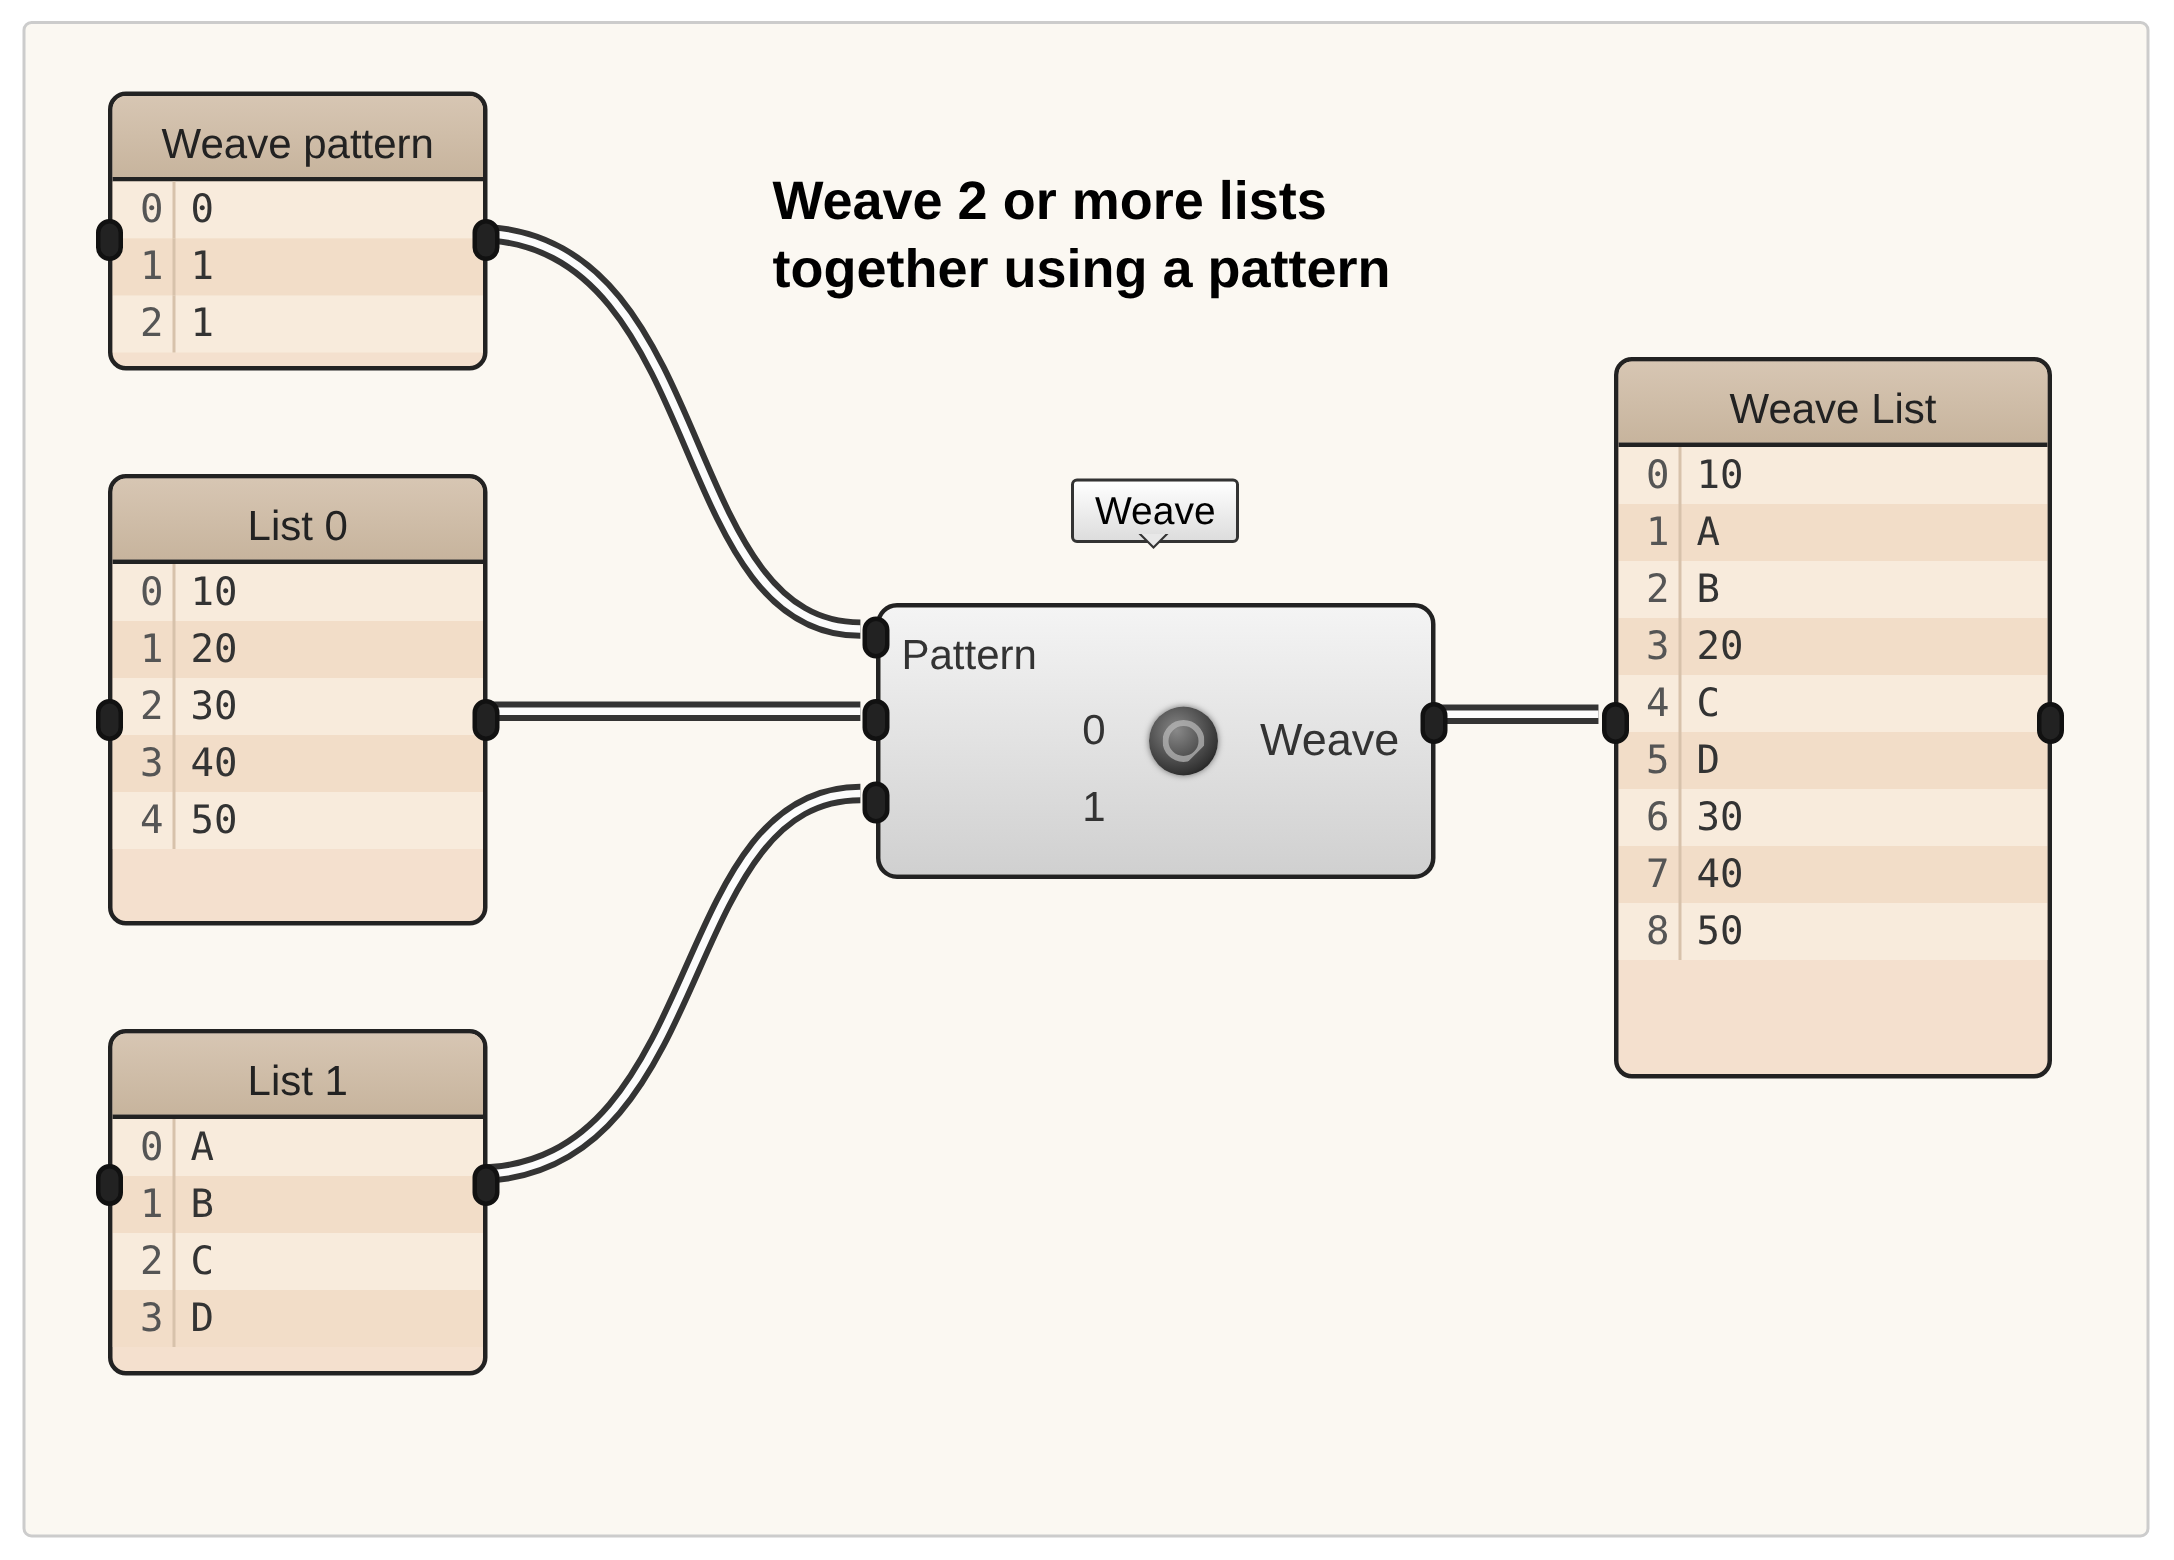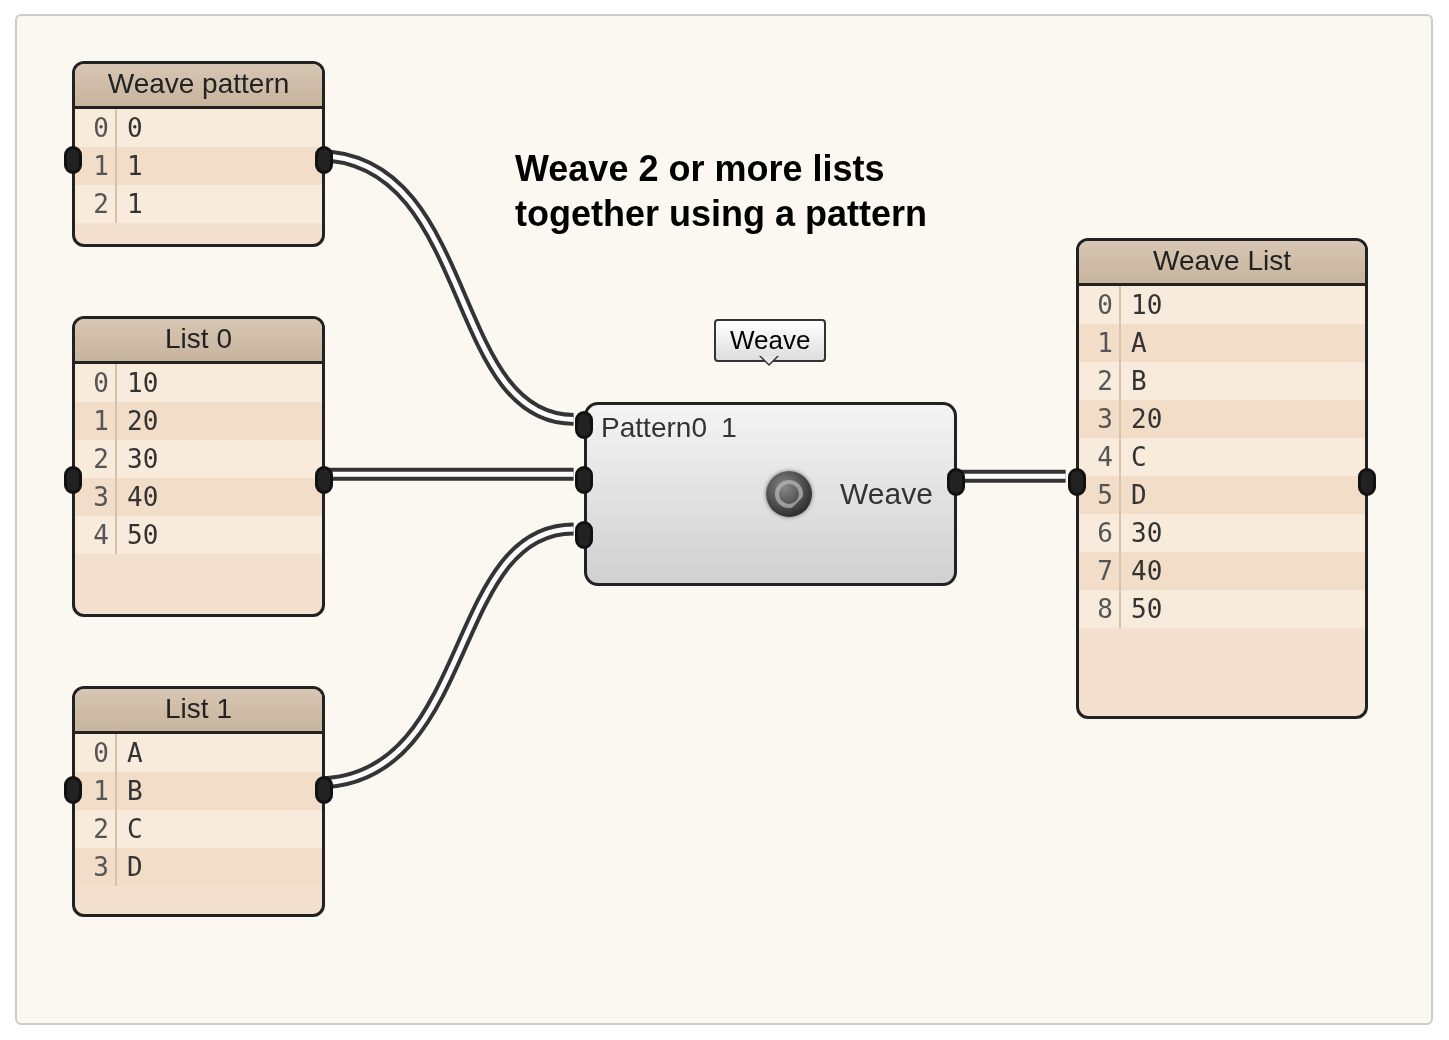--- a/index.html
+++ b/index.html
@@ -1,30 +1,30 @@
 <!DOCTYPE html>
 <html><head>
 <meta charset="utf-8">
 <style>
   html,body{margin:0;padding:0;width:1449px;height:1040px;background:#fff;font-family:"Segoe UI",Arial,sans-serif;}
   .outer{box-sizing:border-box;width:1418px;height:1011px;margin:14px 15px;border:2px solid #ccc;border-radius:6px;background:#FBF8F2;position:relative;}
   svg.wires{position:absolute;left:0;top:0;width:100%;height:100%;pointer-events:none;}
-  .title{position:absolute;left:498px;top:95px;font-size:36px;font-weight:700;color:#000;line-height:1.25;margin-top:35px;}
+  .title{position:absolute;left:498px;top:95px;font-size:36px;font-weight:700;color:#000;line-height:1.25;}
   
   .panel{position:absolute;border:3px solid #222;border-radius:12px;background:#f4e0ce;overflow:hidden;}
-  .panel .hdr{background:linear-gradient(#d7c6b3,#c7b49d);border-bottom:3px solid #222;font-size:28px;text-align:center;padding:4px 0 6px;color:#222;}
+  .panel .hdr{background:linear-gradient(#d7c6b3,#c7b49d);border-bottom:3px solid #222;font-size:28px;text-align:center;padding:16px 0 6px;color:#222;}
   .rows{font-family:Consolas,Menlo,monospace;font-size:26px;color:#333;}
   .row{display:flex;align-items:stretch;height:38px;}
   .row:nth-child(odd){background:#f8ebdc;}
   .row:nth-child(even){background:#f2ddc8;}
   .idx{width:34px;text-align:right;padding-right:6px;border-right:2px solid #d7c2ab;line-height:38px;color:#555;}
   .val{padding-left:10px;line-height:38px;}
   
   .node{position:absolute;left:567px;top:386px;width:367px;height:178px;border:3px solid #222;border-radius:14px;background:linear-gradient(#f4f4f4,#d0d0d0);display:flex;}
-  .node .inputs{flex:0 0 150px;display:flex;flex-direction:row;justify-content:space-around;padding:6px 8px 20px 14px;font-size:28px;color:#333;}
+  .node .inputs{flex:0 0 150px;display:flex;flex-direction:column;justify-content:space-around;padding:6px 8px 20px 14px;font-size:28px;color:#333;}
   .node .inputs div{line-height:1.2;}
   .node .center{flex:0 0 60px;display:flex;align-items:center;justify-content:center;}
   .node .outputs{flex:1;display:flex;align-items:center;justify-content:center;font-size:30px;color:#333;}
   .knot{width:46px;height:46px;border-radius:50%;background:radial-gradient(circle at 40% 35%, #888 0%, #333 70%, #000 100%);position:relative;box-shadow:0 0 4px rgba(0,0,0,.5);}
   .knot::after{content:"";position:absolute;inset:9px;border:4px solid #bbb;border-radius:50%;clip-path:polygon(0 0,100% 0,100% 60%,60% 100%,0 100%);opacity:.7;}
   
   .tip{position:absolute;left:697px;top:303px;border:2px solid #333;border-radius:4px;background:linear-gradient(#fff,#ddd);padding:4px 14px;font-size:26px;}
   .tip::after{content:"";position:absolute;left:50%;margin-left:-11px;bottom:-16px;border:10px solid transparent;border-top-color:#333;}
   .tip::before{content:"";position:absolute;left:50%;margin-left:-9px;bottom:-12px;border:8px solid transparent;border-top-color:#e8e8e8;z-index:1;}
   

